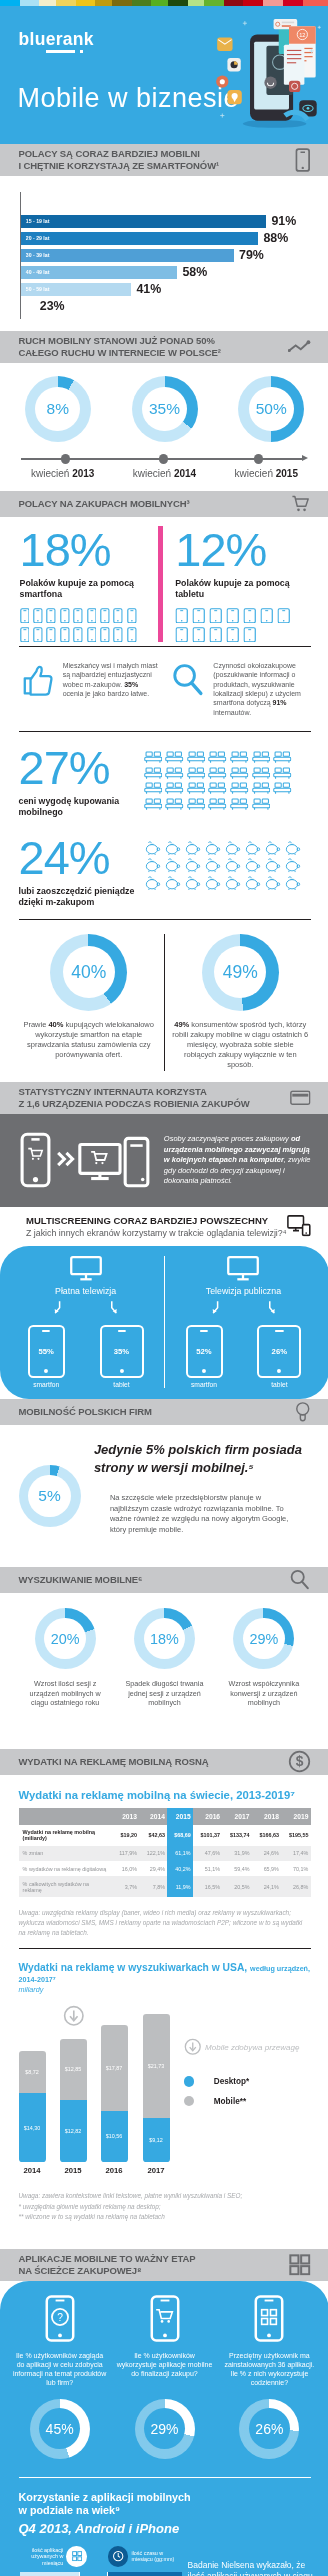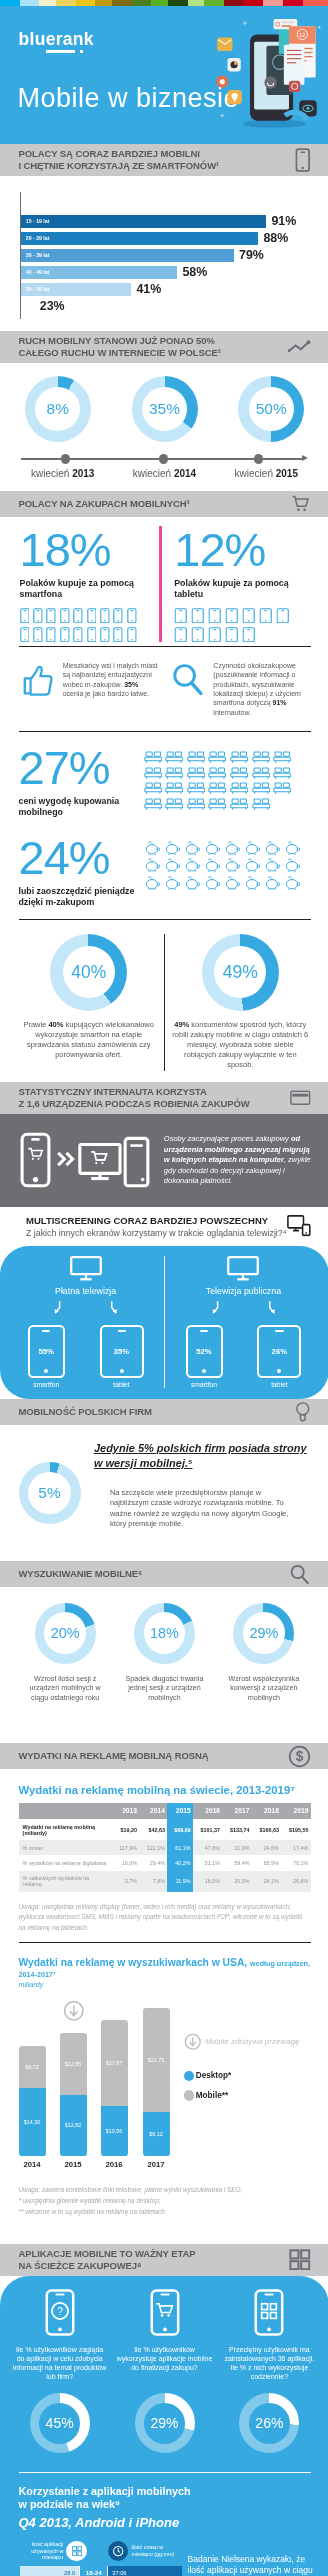--- a/index.html
+++ b/index.html
@@ -54,21 +54,21 @@
   .timeline .tl{position:absolute;left:0;right:4.1px;top:3.1px;height:1.5px;background:#6d6e71;}
   .timeline .arr{position:absolute;right:0;top:0;width:0;height:0;border-left:6.2px solid #6d6e71;
                  border-top:3.6px solid transparent;border-bottom:3.6px solid transparent;}
   .timeline .dotm{position:absolute;top:-1px;width:9.3px;height:9.3px;border-radius:50%;background:#6d6e71;}
   .tl-labels{display:flex;justify-content:space-between;padding:4.1px 15.5px 7.2px;}
   .tl-labels .lab{font-size:10px;color:#58595b;}
   .tl-labels b{color:#231f20;}
   
   .shop{display:flex;padding:9.3px 15.5px 4.1px;}
   .shop-col{flex:1;padding:0 4.1px;}
-  .shop-col + .shop-col{border-left:3px solid #ec4899;padding-left:12.4px;}
+  .shop-col + .shop-col{border-left:5px solid #ec4899;padding-left:12.4px;}
   .devgrid{display:flex;flex-wrap:wrap;gap:3.6px;margin-top:7.2px;max-width:129px;color:#36a9e1;}
   .devgrid svg{display:block;}
   
   .facts{display:flex;gap:9.3px;padding:13.4px 18.5px;}
   .fact{flex:1;display:flex;gap:7.2px;align-items:flex-start;color:#58595b;}
   .fact .txt{font-size:7px;line-height:1.35;}
   .fact b{color:#231f20;}
   .fact svg{flex:none;color:#36a9e1;}
   
   .bigrow{display:flex;padding:12.4px 18.5px 3.1px;align-items:flex-start;gap:7.2px;}
@@ -101,21 +101,21 @@
   .phonebox{width:33px;height:49px;border:2.1px solid #fff;border-radius:5.2px;position:relative;
             display:flex;align-items:center;justify-content:center;font-weight:bold;font-size:7.7px;}
   .phonebox::before{content:"";position:absolute;top:3.1px;left:50%;transform:translateX(-50%);width:8.2px;height:2.1px;background:#fff;border-radius:1px;}
   .phonebox::after{content:"";position:absolute;bottom:3.1px;left:50%;transform:translateX(-50%);width:4.1px;height:4.1px;background:#fff;border-radius:50%;}
   .phonebox.tab{width:40px;}
   .devname{font-size:6.7px;font-weight:200;margin-top:3.1px;}
   
   .firms{display:flex;gap:13.4px;align-items:center;padding:15.5px 18.5px;}
   .firms .donut{width:62px;height:62px;flex:none;}
   .firms .val{font-size:15.5px;}
-  .firms .h{font-size:11px;font-weight:bold;font-style:italic;color:#231f20;margin:0 0 6.2px;text-decoration:underline;}
+  .firms .h{font-size:13px;font-weight:bold;font-style:italic;color:#231f20;margin:0 0 6.2px;}
   .firms p{font-size:7.5px;line-height:1.4;margin:16px;}
   
   .trio{display:flex;justify-content:flex-end;padding:15.5px 15.5px 13.4px;}
   .trio .col{flex:1;text-align:center;padding:0 5.2px;}
   .trio .donut{width:61px;height:61px;margin:0 auto 10.3px;}
   .trio .val{font-size:14.4px;}
   .trio p{font-size:7.2px;line-height:1.3;margin:0;color:#58595b;}
   
   .tbl-title{color:#36a9e1;font-size:11.3px;font-weight:bold;padding:14.4px 18.5px 7.2px;}
   table.spend{border-collapse:collapse;width:292px;margin:0 18.5px;font-size:5.4px;}
@@ -135,21 +135,21 @@
   .usa-wrap{display:flex;padding:8.2px 15.5px 0 18.5px;}
   .usa-chart{position:relative;width:165px;height:175px;flex:none;}
   .usa-bar{position:absolute;bottom:15.5px;width:27px;}
   .usa-seg{width:27px;display:flex;align-items:center;justify-content:center;color:#fff;font-size:5.4px;}
   .usa-mob{background:#bcbec0;border-radius:3.1px 3.1px 0 0;height:calc(var(--m)*4.8px);}
   .usa-desk{background:#36a9e1;border-radius:0 0 3.1px 3.1px;height:calc(var(--d)*4.8px);}
   .usa-year{position:absolute;top:100%;margin-top:4.1px;width:100%;text-align:center;color:#231f20;font-weight:bold;font-size:7.7px;}
   .usa-down{position:absolute;left:44px;top:3.1px;color:#bcbec0;}
   .legend{padding-top:36px;}
   .leg-note{display:flex;gap:4.1px;align-items:center;color:#bcbec0;font-style:italic;font-size:8px;margin-bottom:20.6px;}
-  .leg-item{display:flex;align-items:center;gap:2px;margin:9.3px 0;font-weight:bold;color:#231f20;font-size:8.2px;}
+  .leg-item{display:flex;align-items:center;gap:20px;margin:9.3px 0;font-weight:bold;color:#231f20;font-size:8.2px;}
   .leg-dot{width:10.3px;height:10.3px;border-radius:50%;}
   .usa-notes{font-style:italic;color:#a7a9ac;font-size:6.4px;line-height:1.7;padding:13.4px 18.5px 10.3px;}
   
   .apps{display:flex;padding:13.4px 7.2px 5.2px;}
   .apps .col{flex:1;text-align:center;padding:0 4.1px;}
   .apps .q{font-size:7px;line-height:1.3;font-weight:200;min-height:45px;margin-top:7.2px;}
   .apps .donut{width:60px;height:60px;margin:3.1px auto 0;}
   .apps .val{font-size:14px;}
   .bluehr{border-top:1px solid #fff;margin:13.4px 18.5px 0;}
   .nielsen-h{padding:12.4px 18.5px 0;}

